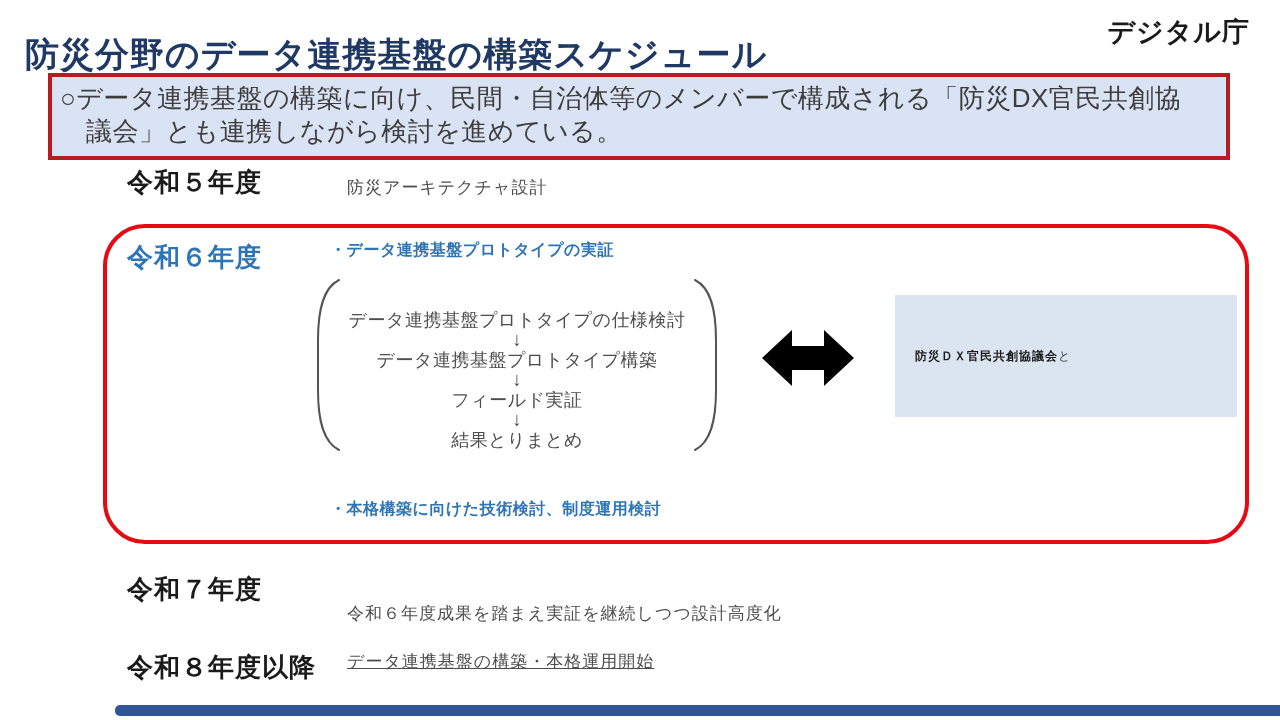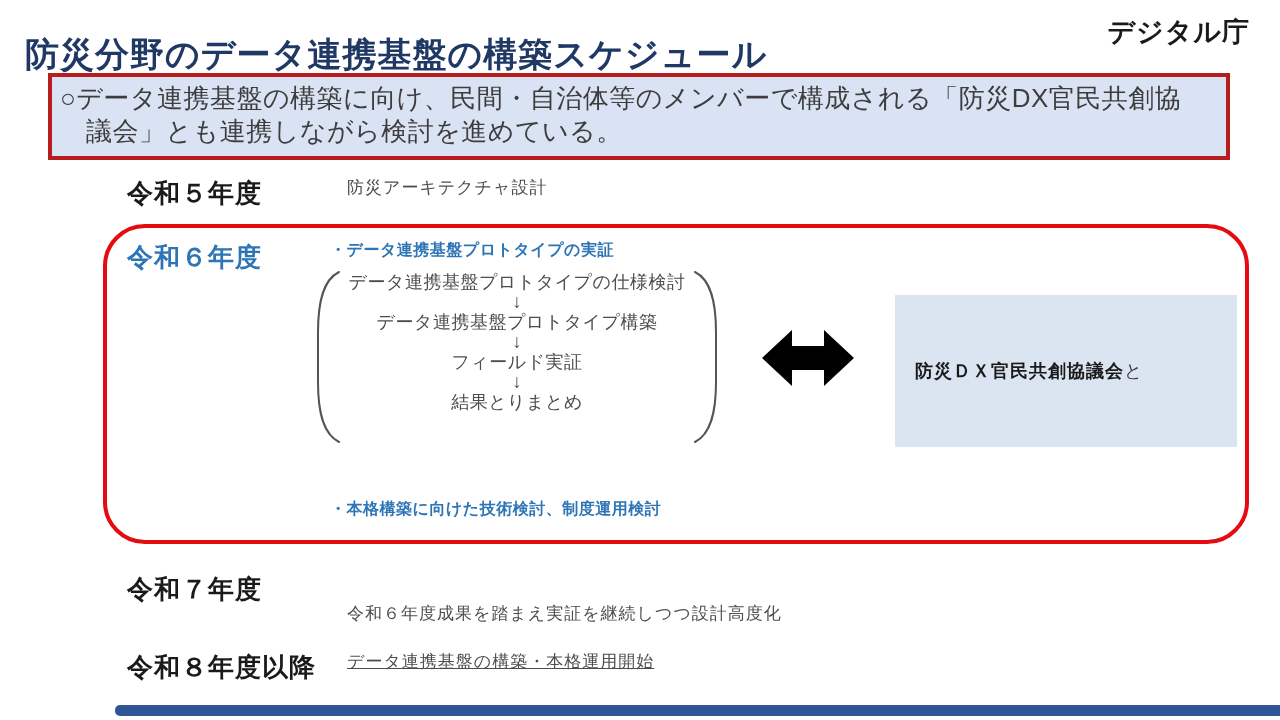--- a/index.html
+++ b/index.html
@@ -68,24 +68,24 @@
 
   .highlight-rect {
     left: 103px; top: 224px;
     width: 1146px; height: 320px;
     border: 4px solid #e60b12;
     border-radius: 42px;
     pointer-events: none;
   }
 
   .flow {
-    left: 312px; top: 268px;
+    left: 312px; top: 276px;
     width: 410px; height: 178px;
     display: flex;
-    align-items: flex-start;
+    align-items: flex-end;
   }
   .paren { flex: 0 0 30px; }
   .flow-steps {
     flex: 1;
     display: flex;
     flex-direction: column;
     justify-content: space-between;
     align-items: center;
     padding: 2px 0;
   }
@@ -98,27 +98,27 @@
   .flow-arrow {
     font-size: 19px;
     color: #4d4d4d;
     line-height: 16px;
   }
 
   .dbl-arrow { left: 762px; top: 326px; width: 92px; height: 64px; }
 
   .side-box {
     left: 895px; top: 295px;
-    width: 342px; height: 152px;
+    width: 342px; height: 122px;
     background: #dbe5f1;
     display: flex;
     flex-direction: column;
     justify-content: center;
     padding-left: 20px;
-    font-size: 18px;
+    font-size: 12px;
     color: #3d3d3d;
     line-height: 27px;
     letter-spacing: 0.5px;
   }
   .side-box .emph { font-weight: bold; color: #1a1a1a; letter-spacing: 1px; }
 
   .footer-bar {
     left: 115px; top: 705px;
     width: 1165px; height: 11px;
     background: #2f5597;
@@ -131,21 +131,21 @@
 <div class="slide">
 
   <div class="abs title">防災分野のデータ連携基盤の構築スケジュール</div>
   <div class="abs agency">デジタル庁</div>
 
   <div class="abs summary-box">
     <div class="summary-line1">○データ連携基盤の構築に向け、民間・自治体等のメンバーで構成される「防災DX官民共創協</div>
     <div class="summary-line2">議会」とも連携しながら検討を進めている。</div>
   </div>
 
-  <div class="abs row-label" style="left:127px; top:176px;">令和５年度</div>
+  <div class="abs row-label" style="left:127px; top:165px;">令和５年度</div>
   <div class="abs row-content" style="left:347px; top:176px;">防災アーキテクチャ設計</div>
 
   <div class="abs highlight-rect"></div>
 
   <div class="abs row-label blue" style="left:127px; top:240px;">令和６年度</div>
   <div class="abs bullet-blue" style="left:330px; top:240px;">・データ連携基盤プロトタイプの実証</div>
 
   <div class="abs flow">
     <svg class="paren" viewBox="0 0 30 178" width="30" height="178">
       <path d="M27,4 C11,12 6,34 6,64 L6,114 C6,144 11,166 27,174" fill="none" stroke="#555555" stroke-width="2" stroke-linecap="round"></path>

